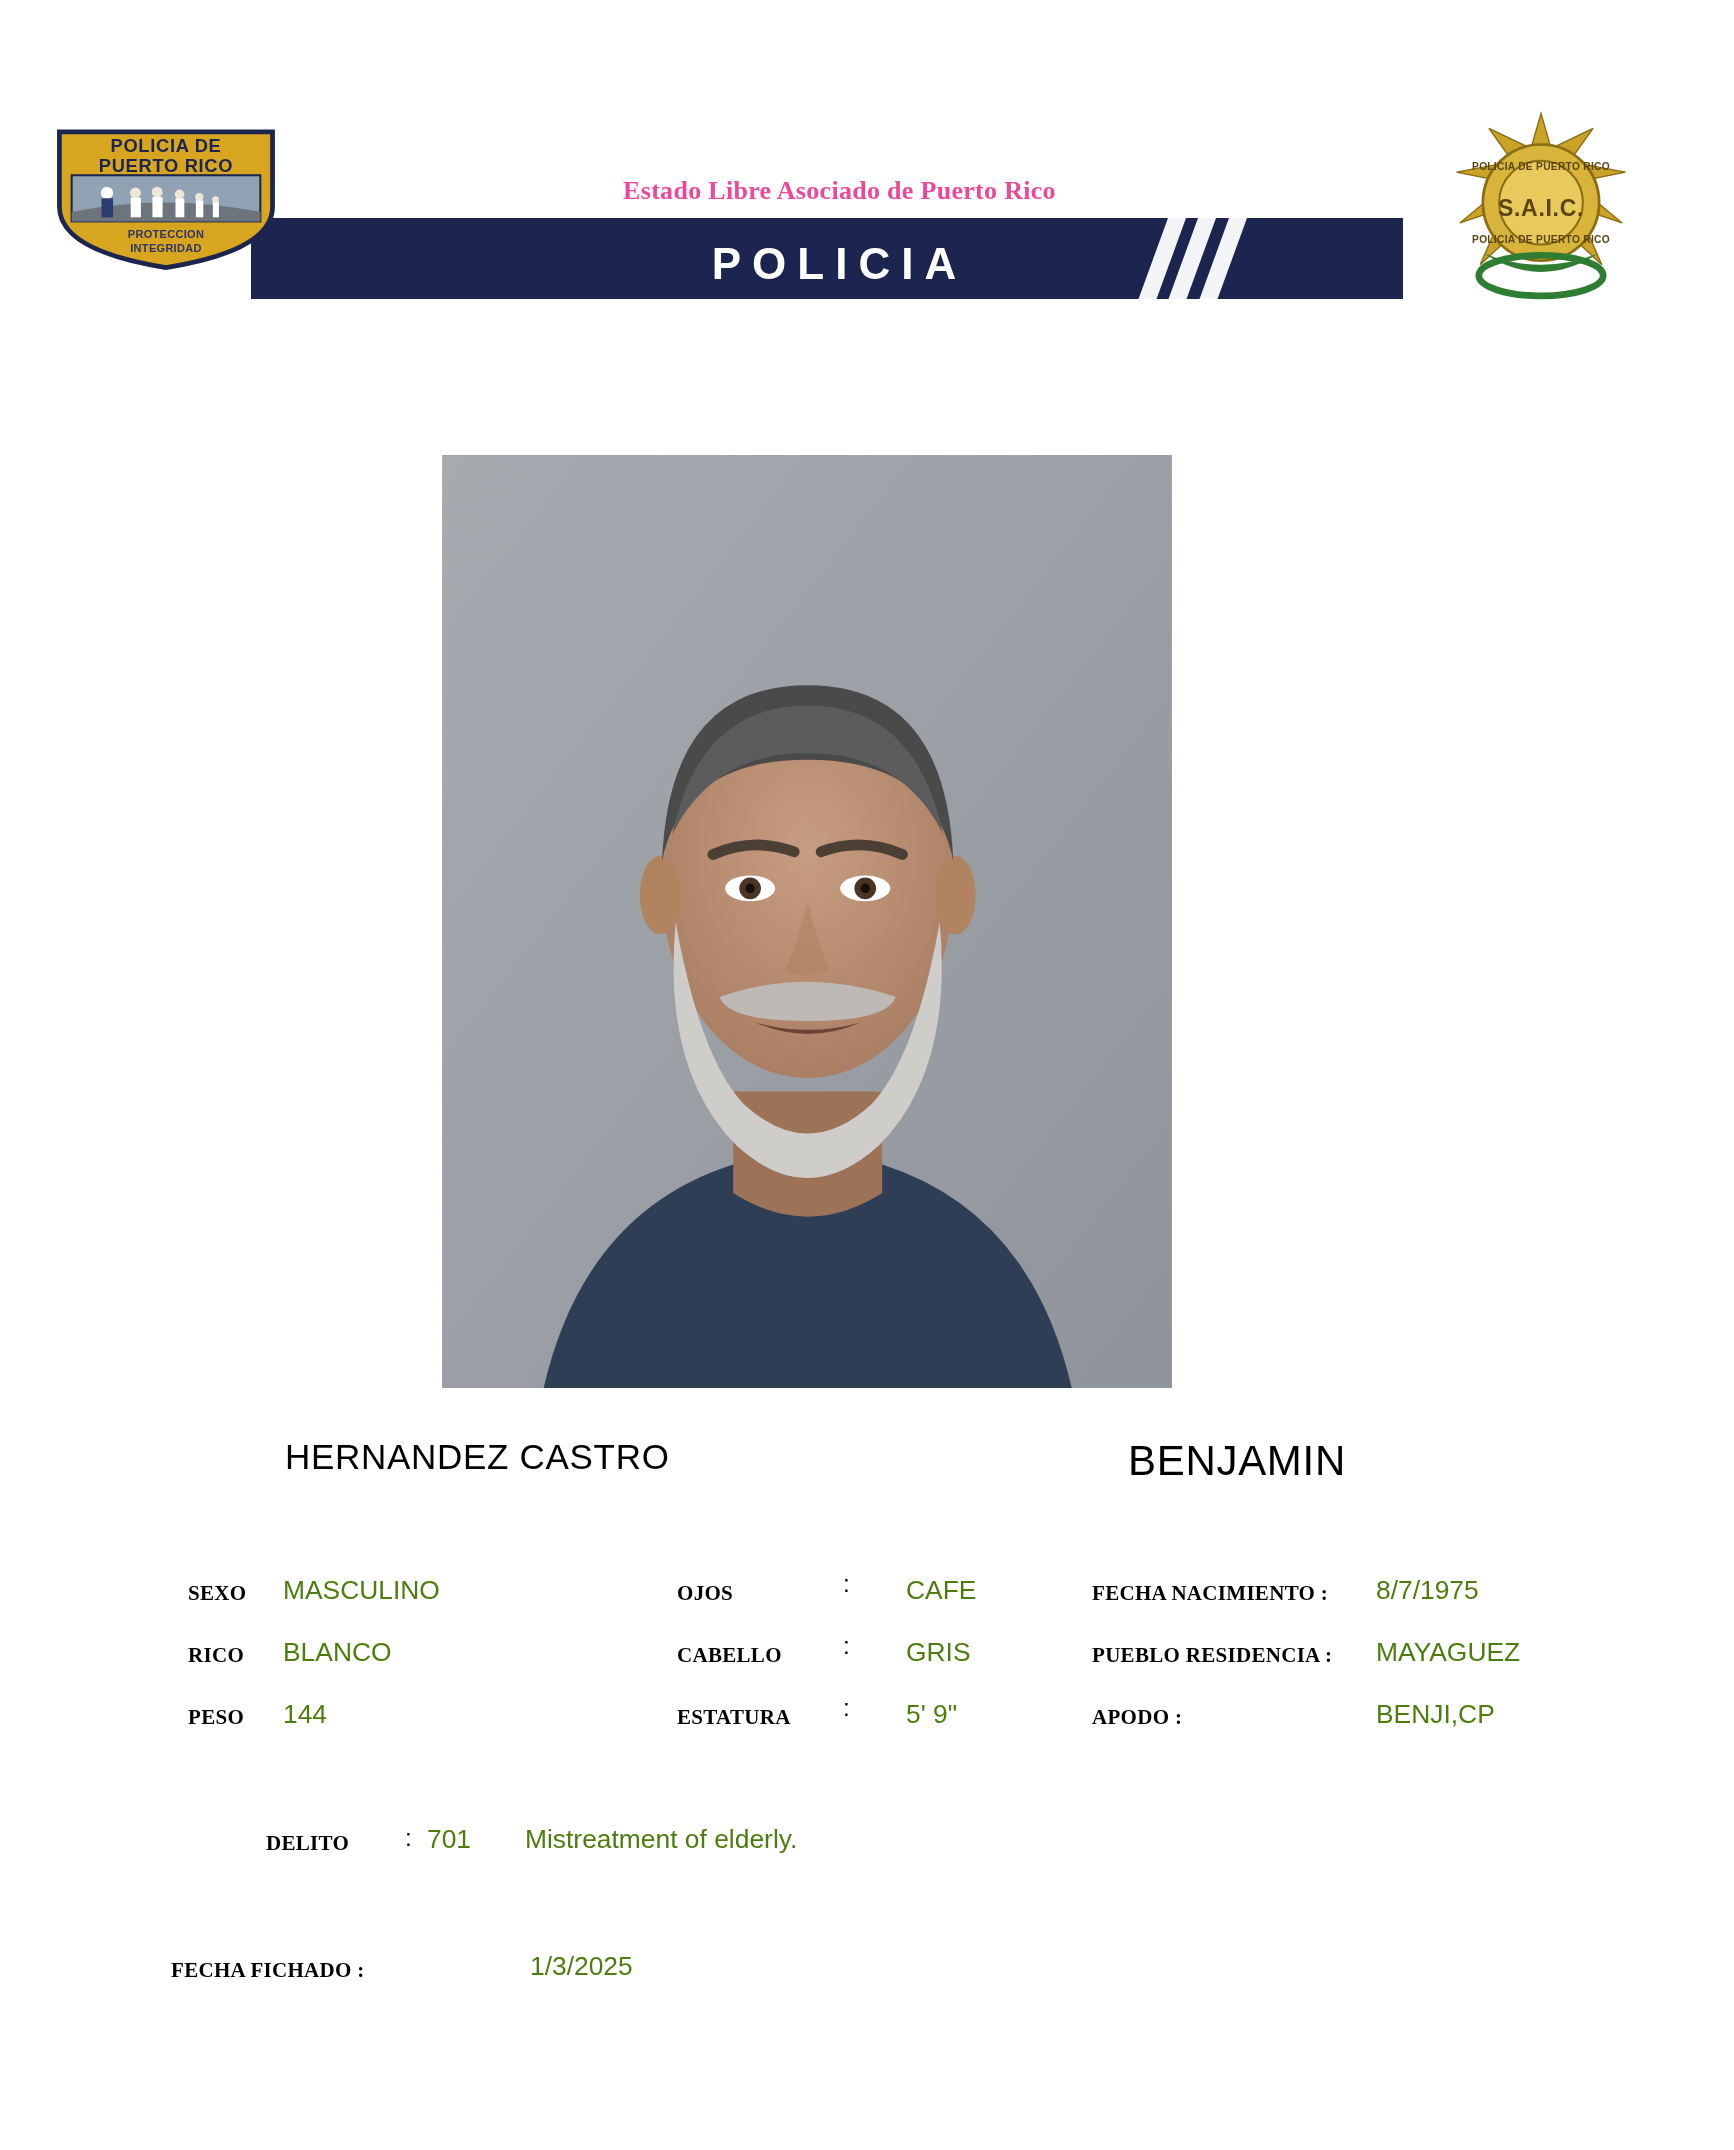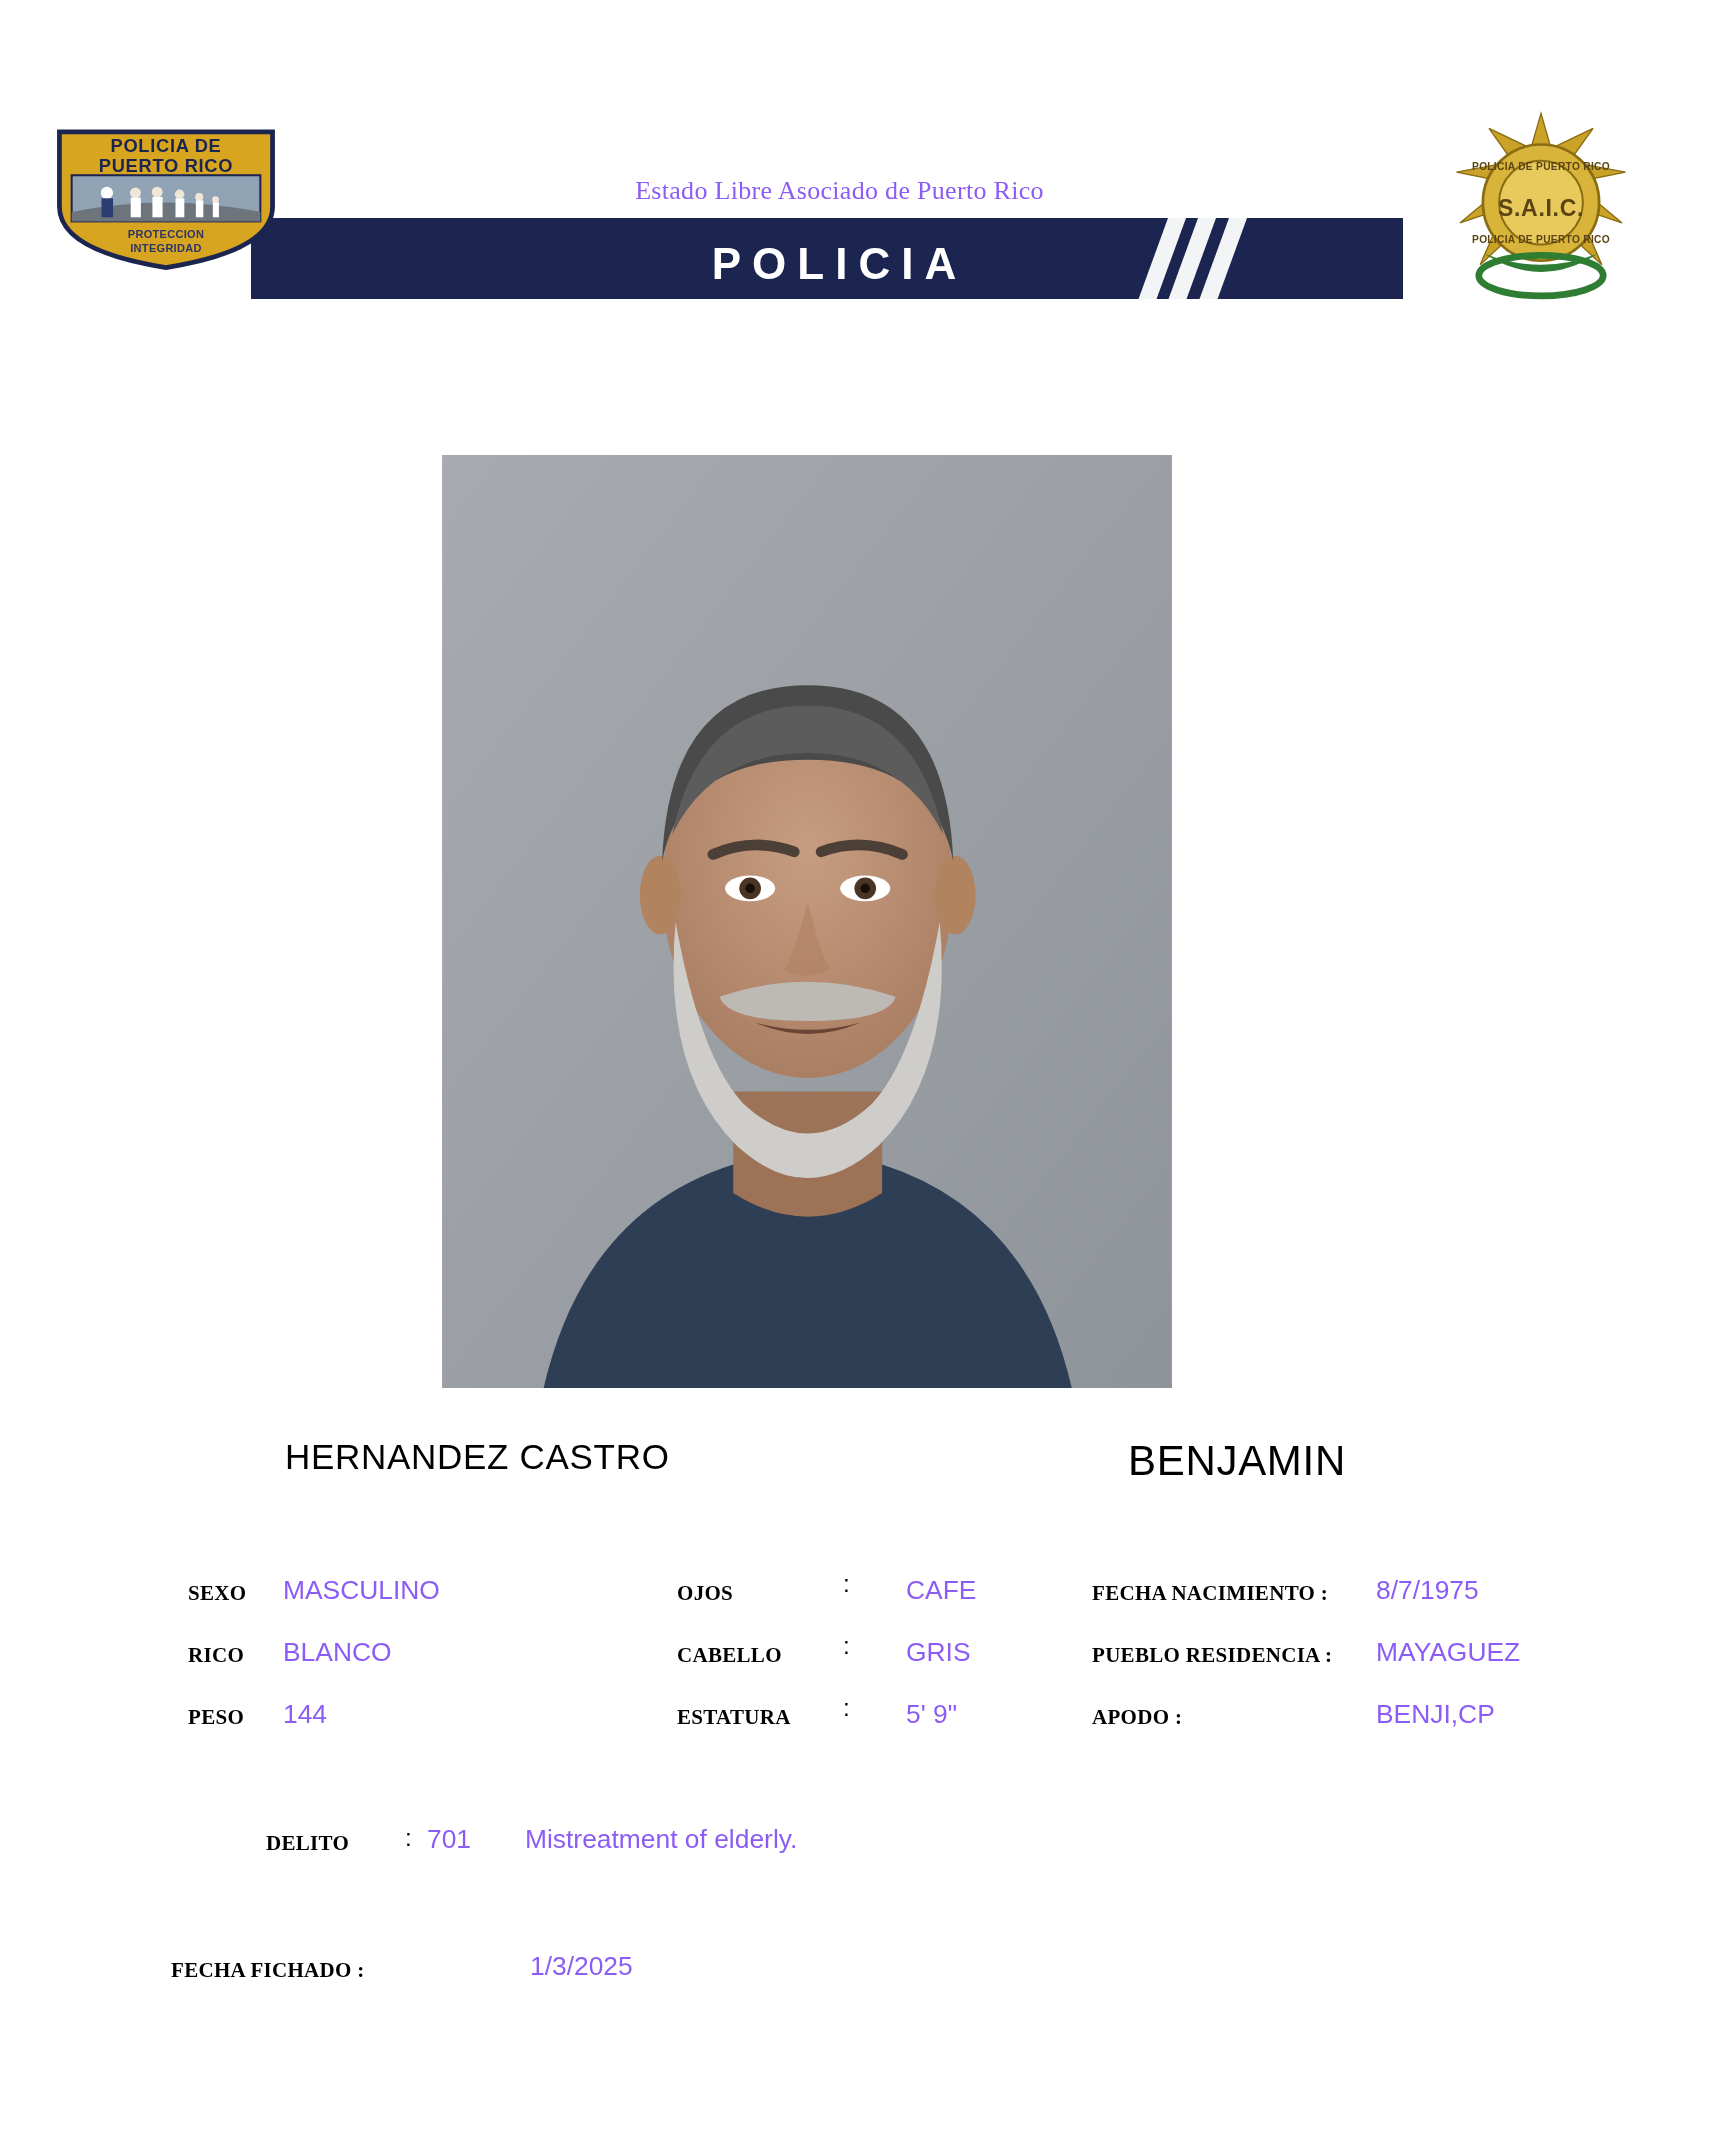--- a/index.html
+++ b/index.html
@@ -51,22 +51,23 @@
     left: 528px;
     top: 176px;
     width: 623px;
     text-align: center;
     z-index: 5;
   }
   .header-supertitle {
     font-family: "Liberation Serif", serif;
     font-size: 26px;
     letter-spacing: 0.3px;
-    color: #8b5cf6;
+    color: #ec4899;
     white-space: nowrap;
+    font-weight: bold;
   }
   .header-title {
     font-family: "Liberation Sans", sans-serif;
     font-weight: bold;
     font-size: 44px;
     letter-spacing: 11px;
     color: #ffffff;
     line-height: 75px;
     margin-top: 20px;
     text-shadow: 0 0 1.4px #1b2550;
@@ -187,21 +188,21 @@
     font-family: "Liberation Serif", serif;
     font-weight: bold;
     font-size: 21px;
     letter-spacing: 0.3px;
     color: #000;
     white-space: nowrap;
   }
   .val {
     font-family: "Liberation Sans", sans-serif;
     font-size: 26.4px;
-    color: #8b5cf6;
+    color: #4d7c0f;
     white-space: nowrap;
   }
   .colon {
     font-family: "Liberation Sans", sans-serif;
     font-size: 24.4px;
   }
 
   .c1-lbl { position: absolute; left: 188px; }
   .c1-val { position: absolute; left: 283px; }
   .c2-lbl { position: absolute; left: 677px; }

